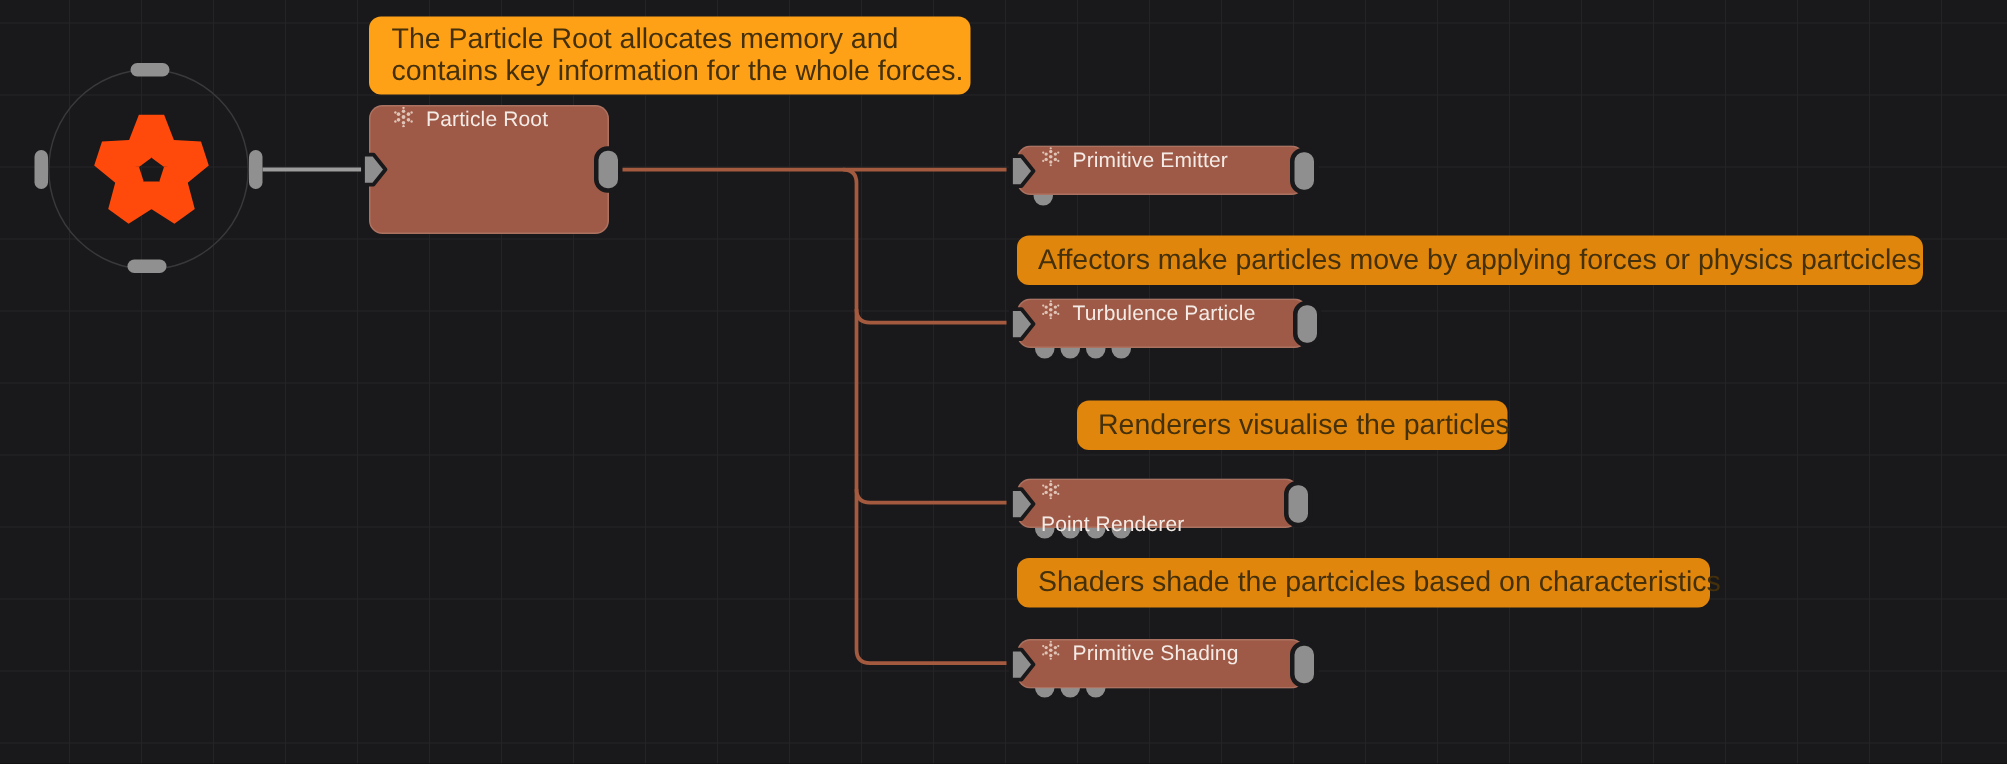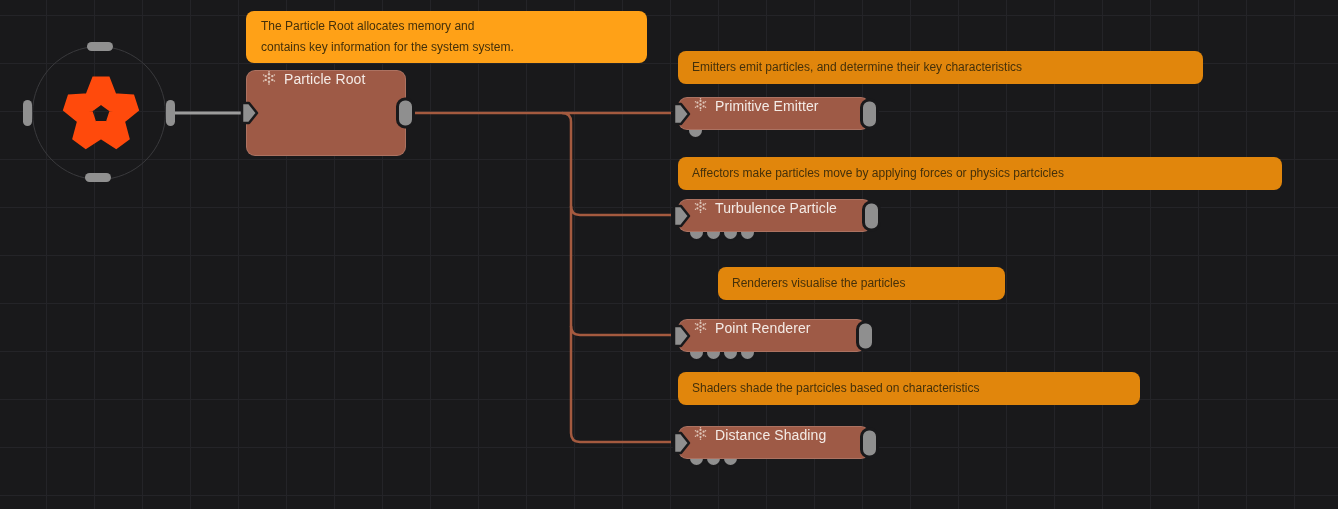--- a/index.html
+++ b/index.html
@@ -26,21 +26,21 @@
   .node-tall{height:86px;}
   .node-small{height:33px;}
   .nlabel{color:#f4ebe6;font-size:14px;font-weight:500;letter-spacing:.1px;white-space:nowrap;}
   .chev{position:absolute;left:-7px;top:50%;transform:translateY(-50%);}
   .pill{position:absolute;right:-10px;top:50%;transform:translateY(-50%);
     width:13px;height:25px;background:#8f8f8f;border:3px solid #19191b;
     border-radius:9px;box-sizing:content-box;}
   .dot{position:absolute;width:17px;height:17px;border-radius:50%;
     background:#8f8f8f;border:2px solid #19191b;z-index:2;}
   
-  .tip{position:absolute;color:#44300a;font-size:12px;z-index:5;border-radius:8px;
+  .tip{position:absolute;color:#44300a;font-size:19px;z-index:5;border-radius:8px;
     white-space:nowrap;}
   .tip-hi{background:#ffa117;padding:5px 15px;line-height:21px;}
   .tip-n{background:#e1860c;height:33px;line-height:33px;padding:0 14px;}
   .tline{display:block;}
   .nicon{flex:0 0 auto;}
 </style>
 </head>
 <body>
 
 <div class="canvas">
@@ -59,23 +59,22 @@
   <div class="handle" style="left:87px;top:42px;width:26px;height:9px;"></div>
   <div class="handle" style="left:85px;top:173px;width:26px;height:9px;"></div>
   <div class="handle" style="left:23px;top:100px;width:9px;height:26px;"></div>
   <div class="handle" style="left:166px;top:100px;width:9px;height:26px;"></div>
   <svg class="logo-star" width="114" height="114" viewBox="0 0 120 120">
     <path d="M60,25 L69.1,48.5 L94.2,49.9 L74.7,65.8 L81.2,90.1 L60,76.5 L38.8,90.1 L45.3,65.8 L25.8,49.9 L50.9,48.5 Z" fill="none" stroke="#ff4a0c" stroke-width="19" stroke-linejoin="bevel"></path>
   </svg>
 
   <div class="tip tip-hi" style="left:246px;top:11px;width:401px;">
     <span class="tline">The Particle Root allocates memory and</span>
-    <span class="tline">contains key information for the system system.</span>
-  </div>
-  <div class="tip tip-n" style="left:678px;top:51px;width:525px;">Emitters emit particles, and determine their key characteristics</div>
+    <span class="tline">contains key information for the whole forces.</span>
+  </div>
   <div class="tip tip-n" style="left:678px;top:157px;width:604px;">Affectors make particles move by applying forces or physics partcicles</div>
   <div class="tip tip-n" style="left:678px;top:267px;width:287px;margin-left:40px;">Renderers visualise the particles</div>
   <div class="tip tip-n" style="left:678px;top:372px;width:462px;">Shaders shade the partcicles based on characteristics</div>
 
   <div class="dot" style="left:687px;top:122px;"></div>
 
   <div class="dot" style="left:688px;top:224px;"></div>
   <div class="dot" style="left:705px;top:224px;"></div>
   <div class="dot" style="left:722px;top:224px;"></div>
   <div class="dot" style="left:739px;top:224px;"></div>
@@ -157,21 +156,21 @@
         <circle cx="12.4" cy="10" r="0.8"></circle>
           <circle cx="7" cy="13.1" r="0.8"></circle>
           <circle cx="1.6" cy="10" r="0.8"></circle>
           <circle cx="1.6" cy="4" r="0.8"></circle>
       </g>
     </svg>
     <span class="nlabel">Turbulence Particle</span>
     <div class="pill"></div>
   </div>
 
-  <div class="node node-small" style="left:678px;top:319px;width:188px;">
+  <div class="node node-small" style="left:678px;top:319px;width:188px;flex-direction:column;">
     <svg class="chev" width="20" height="26">
       <polygon points="2,3 9,3 17,13 9,23 2,23" fill="#8f8f8f" stroke="#19191b" stroke-width="2.5" stroke-linejoin="round"></polygon>
     </svg>
     <svg class="nicon" width="13" height="13" viewBox="0 0 14 14">
       <g fill="#ead8cc" opacity="0.85">
         <circle cx="7" cy="7" r="1.3"></circle>
           <circle cx="7" cy="3.2" r="1.2"></circle>
           <circle cx="10.3" cy="5.1" r="1.2"></circle>
         <circle cx="10.3" cy="8.9" r="1.2"></circle>
           <circle cx="7" cy="10.8" r="1.2"></circle>
@@ -203,17 +202,17 @@
           <circle cx="3.7" cy="8.9" r="1.2"></circle>
         <circle cx="3.7" cy="5.1" r="1.2"></circle>
           <circle cx="7" cy="0.9" r="0.8"></circle>
           <circle cx="12.4" cy="4" r="0.8"></circle>
         <circle cx="12.4" cy="10" r="0.8"></circle>
           <circle cx="7" cy="13.1" r="0.8"></circle>
           <circle cx="1.6" cy="10" r="0.8"></circle>
           <circle cx="1.6" cy="4" r="0.8"></circle>
       </g>
     </svg>
-    <span class="nlabel">Distance Shading</span>
+    <span class="nlabel">Primitive Shading</span>
     <div class="pill"></div>
   </div>
 
 </div>
 
 </body></html>

